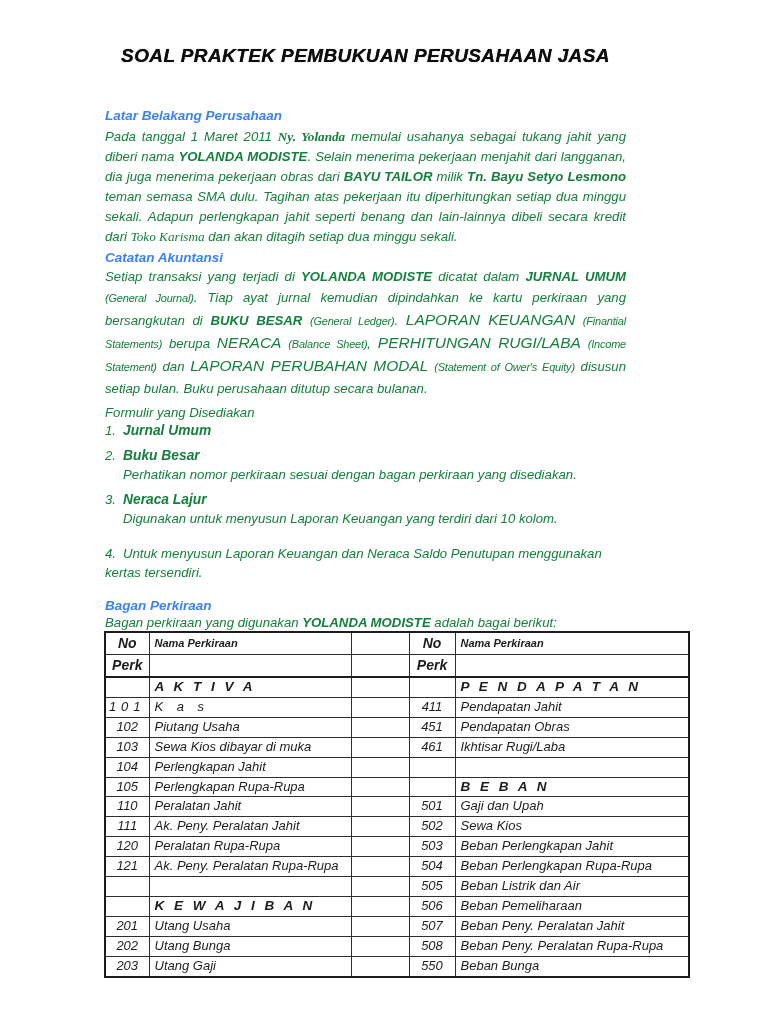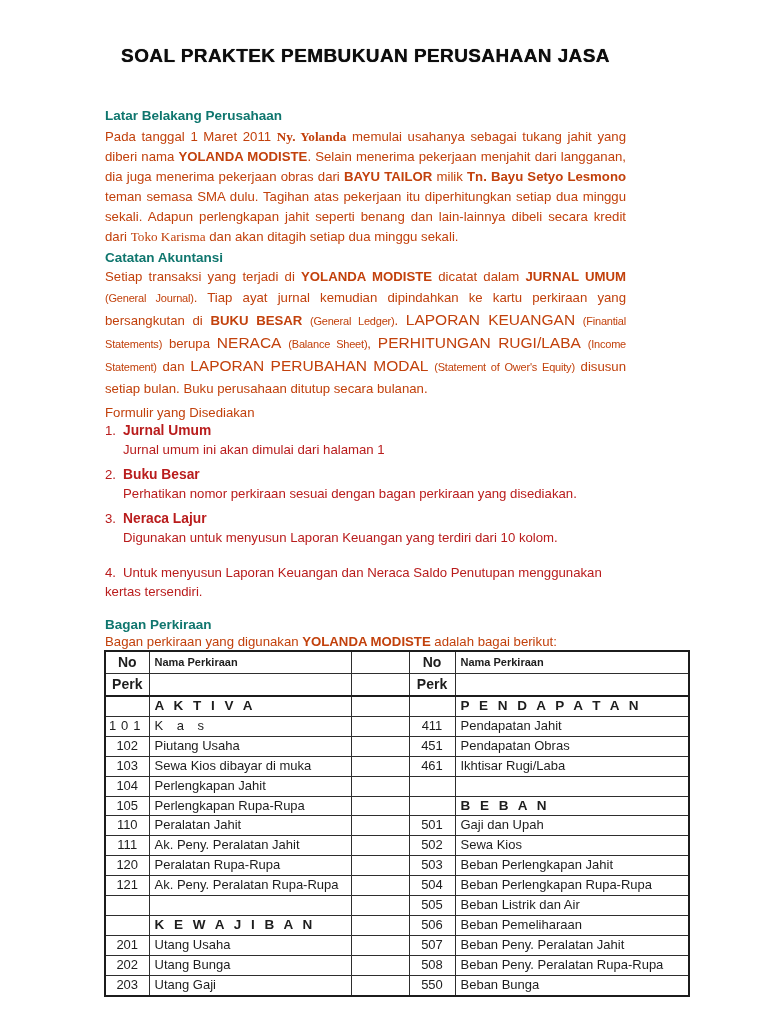--- a/index.html
+++ b/index.html
@@ -1,47 +1,48 @@
 <!DOCTYPE html>
 <html><head>
 <meta charset="utf-8">
 <style>
   html,body{margin:0;padding:0;background:#ffffff;}
   .page{
     position:relative;width:708px;height:1024px;overflow:hidden;
     background:#ffffff;color:#1d1d1d;
     font-family:"Liberation Sans", sans-serif;
+    font-style:italic;
   }
   .content{padding-left:105px;padding-right:82px;}
 
   .doc-title{
     margin:46px 0 0 0;text-align:center;
     font-size:19px;font-weight:bold;letter-spacing:.4px;line-height:20px;
     color:#0d0d0d;text-shadow:0 0 .7px #0d0d0d;
   }
-  h2{margin:0;font-size:13.5px;font-weight:bold;line-height:17px;color:#0f766e;}
+  h2{margin:0;font-size:13.5px;font-weight:bold;line-height:17px;color:#3b82f6;}
   h2.latar{margin-top:41px;}
   h2.catatan{margin-top:2px;}
   h2.bagan{margin-top:15px;}
 
-  p{margin:0;font-size:13.2px;text-align:justify;color:#c2410c;}
+  p{margin:0;font-size:13.2px;text-align:justify;color:#15803d;}
   p.para1{margin-top:3px;line-height:20px;}
   p.para2{margin-top:0;line-height:20px;}
   p.catatan-para{line-height:21px;}
   p.formulir-h{margin-top:5px;line-height:17px;text-align:left;}
   p.bagan-intro{margin-top:1px;line-height:16px;text-align:left;}
 
   .b{font-weight:bold;}
   .serif{font-family:"Liberation Serif", serif;}
   .serifb{font-family:"Liberation Serif", serif;font-weight:bold;}
   .lg{font-size:15.5px;}
   .sm{font-size:11px;letter-spacing:-.2px;}
 
   .flist{margin-top:0;}
-  .fitem{margin-top:0;font-size:13.2px;color:#b91c1c;}
+  .fitem{margin-top:0;font-size:13.2px;color:#15803d;}
   .fitem + .fitem{margin-top:6px;}
   .fitem:last-child{margin-top:16px;}
   .fline{line-height:19px;}
   .fnum{display:inline-block;width:18px;}
   .ftitle{font-weight:bold;font-size:13.8px;}
   .fdesc{margin-left:18px;line-height:19px;}
   .fdesc:empty{display:none;}
 
   table.bagan{
     border-collapse:collapse;table-layout:fixed;width:584px;margin-left:-1px;margin-top:0;
@@ -69,21 +70,20 @@
     <p class="para1"><span>Pada tanggal 1 Maret 2011 </span><span class="serifb">Ny. Yolanda</span><span> memulai usahanya sebagai tukang jahit yang diberi nama </span><span class="b">YOLANDA MODISTE</span><span>. Selain menerima pekerjaan menjahit dari langganan, dia juga menerima pekerjaan obras dari </span><span class="b">BAYU TAILOR</span><span> milik </span><span class="b">Tn. Bayu Setyo Lesmono</span><span> teman semasa SMA dulu. Tagihan atas pekerjaan itu diperhitungkan setiap dua minggu sekali. Adapun perlengkapan jahit seperti benang dan lain-lainnya dibeli secara kredit dari </span><span class="serif">Toko Karisma</span><span>  dan akan ditagih setiap dua minggu sekali.</span></p>
 
     <h2 class="catatan">Catatan Akuntansi</h2>
     <p class="catatan-para"><span>Setiap transaksi yang terjadi di </span><span class="b">YOLANDA MODISTE</span><span> dicatat dalam </span><span class="b">JURNAL UMUM</span><span> </span><span class="sm">(General Journal)</span><span>. Tiap ayat jurnal kemudian dipindahkan ke kartu perkiraan yang bersangkutan di </span><span class="b">BUKU BESAR</span><span> </span><span class="sm">(General Ledger)</span><span>. </span><span class="lg">LAPORAN KEUANGAN</span><span> </span><span class="sm">(Finantial Statements)</span><span> berupa </span><span class="lg">NERACA</span><span> </span><span class="sm">(Balance Sheet)</span><span>, </span><span class="lg">PERHITUNGAN RUGI/LABA</span><span> </span><span class="sm">(Income Statement)</span><span> dan </span><span class="lg">LAPORAN PERUBAHAN MODAL</span><span> </span><span class="sm">(Statement of Ower's Equity)</span><span> disusun setiap bulan. Buku perusahaan ditutup secara bulanan.</span></p>
 
     <p class="formulir-h">Formulir yang Disediakan</p>
     <div class="flist">
 
         <div class="fitem">
           <div class="fline"><span class="fnum">1.</span><span class="ftitle">Jurnal Umum</span><span></span></div>
-          <div class="fdesc">Jurnal umum ini akan dimulai dari halaman 1</div>
         </div>
 
         <div class="fitem">
           <div class="fline"><span class="fnum">2.</span><span class="ftitle">Buku Besar</span><span></span></div>
           <div class="fdesc">Perhatikan nomor perkiraan sesuai dengan bagan perkiraan yang disediakan.</div>
         </div>
 
         <div class="fitem">
           <div class="fline"><span class="fnum">3.</span><span class="ftitle">Neraca Lajur</span><span></span></div>
           <div class="fdesc">Digunakan untuk menyusun Laporan Keuangan yang terdiri dari 10 kolom.</div>

